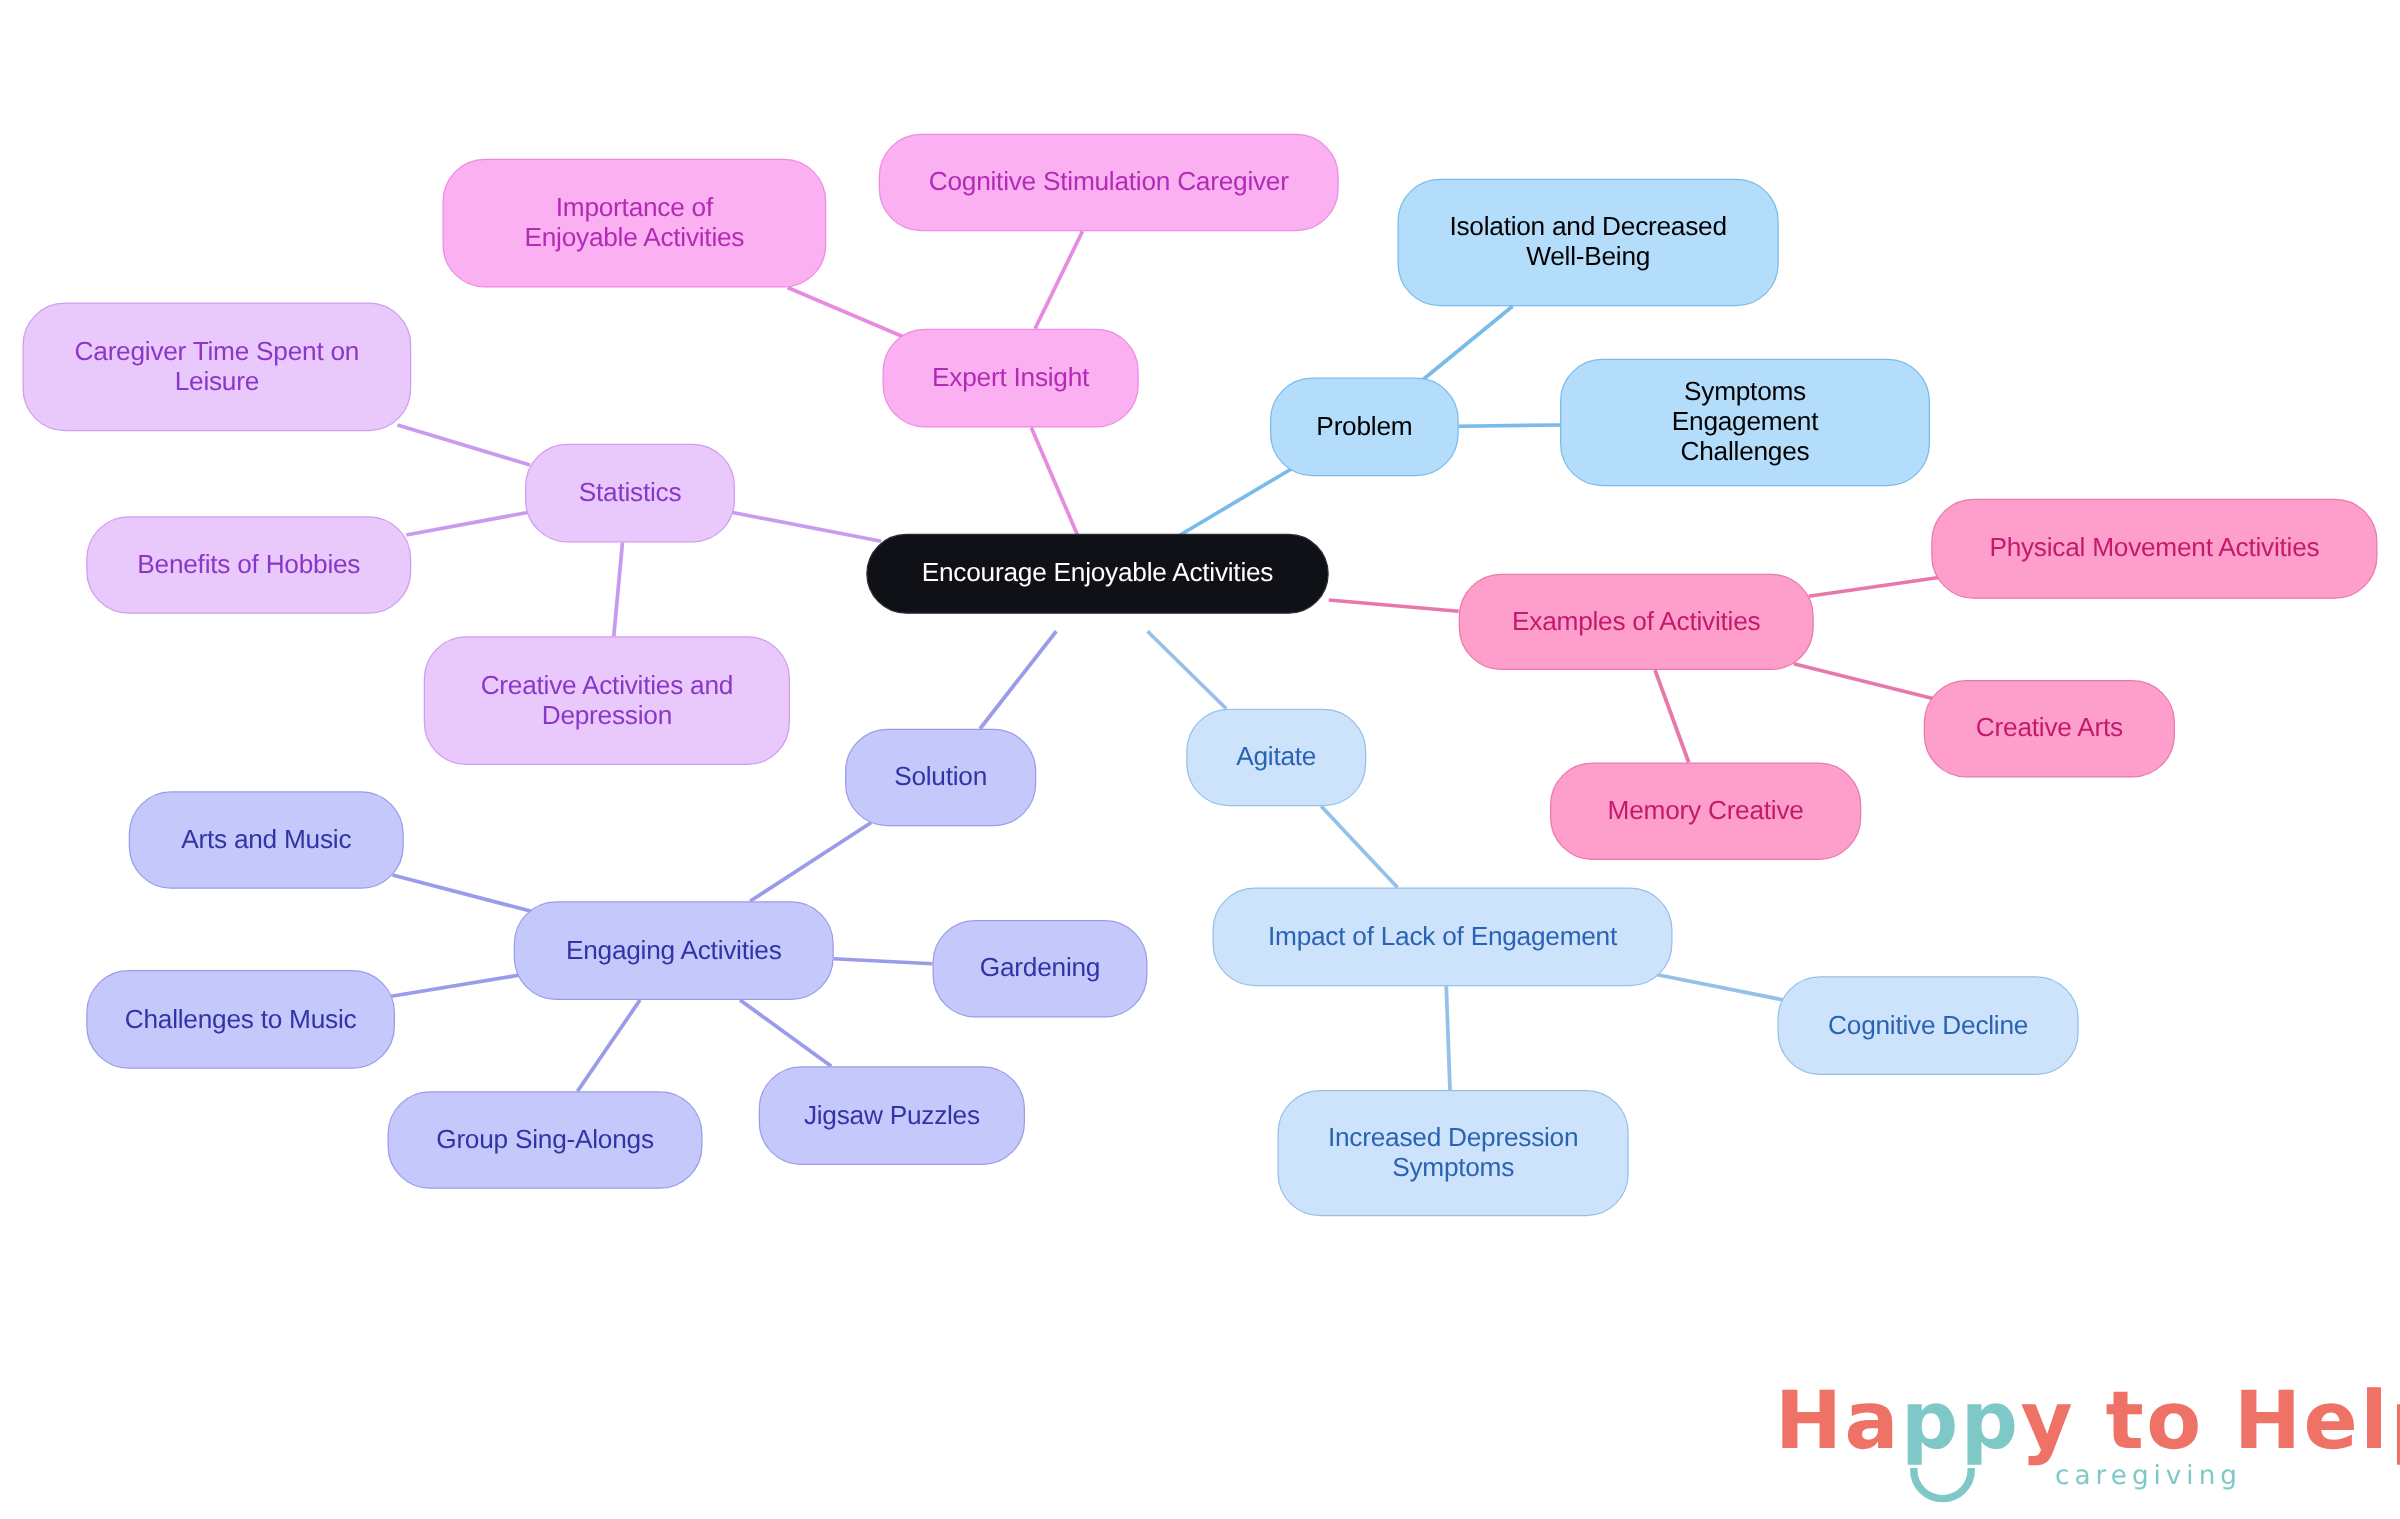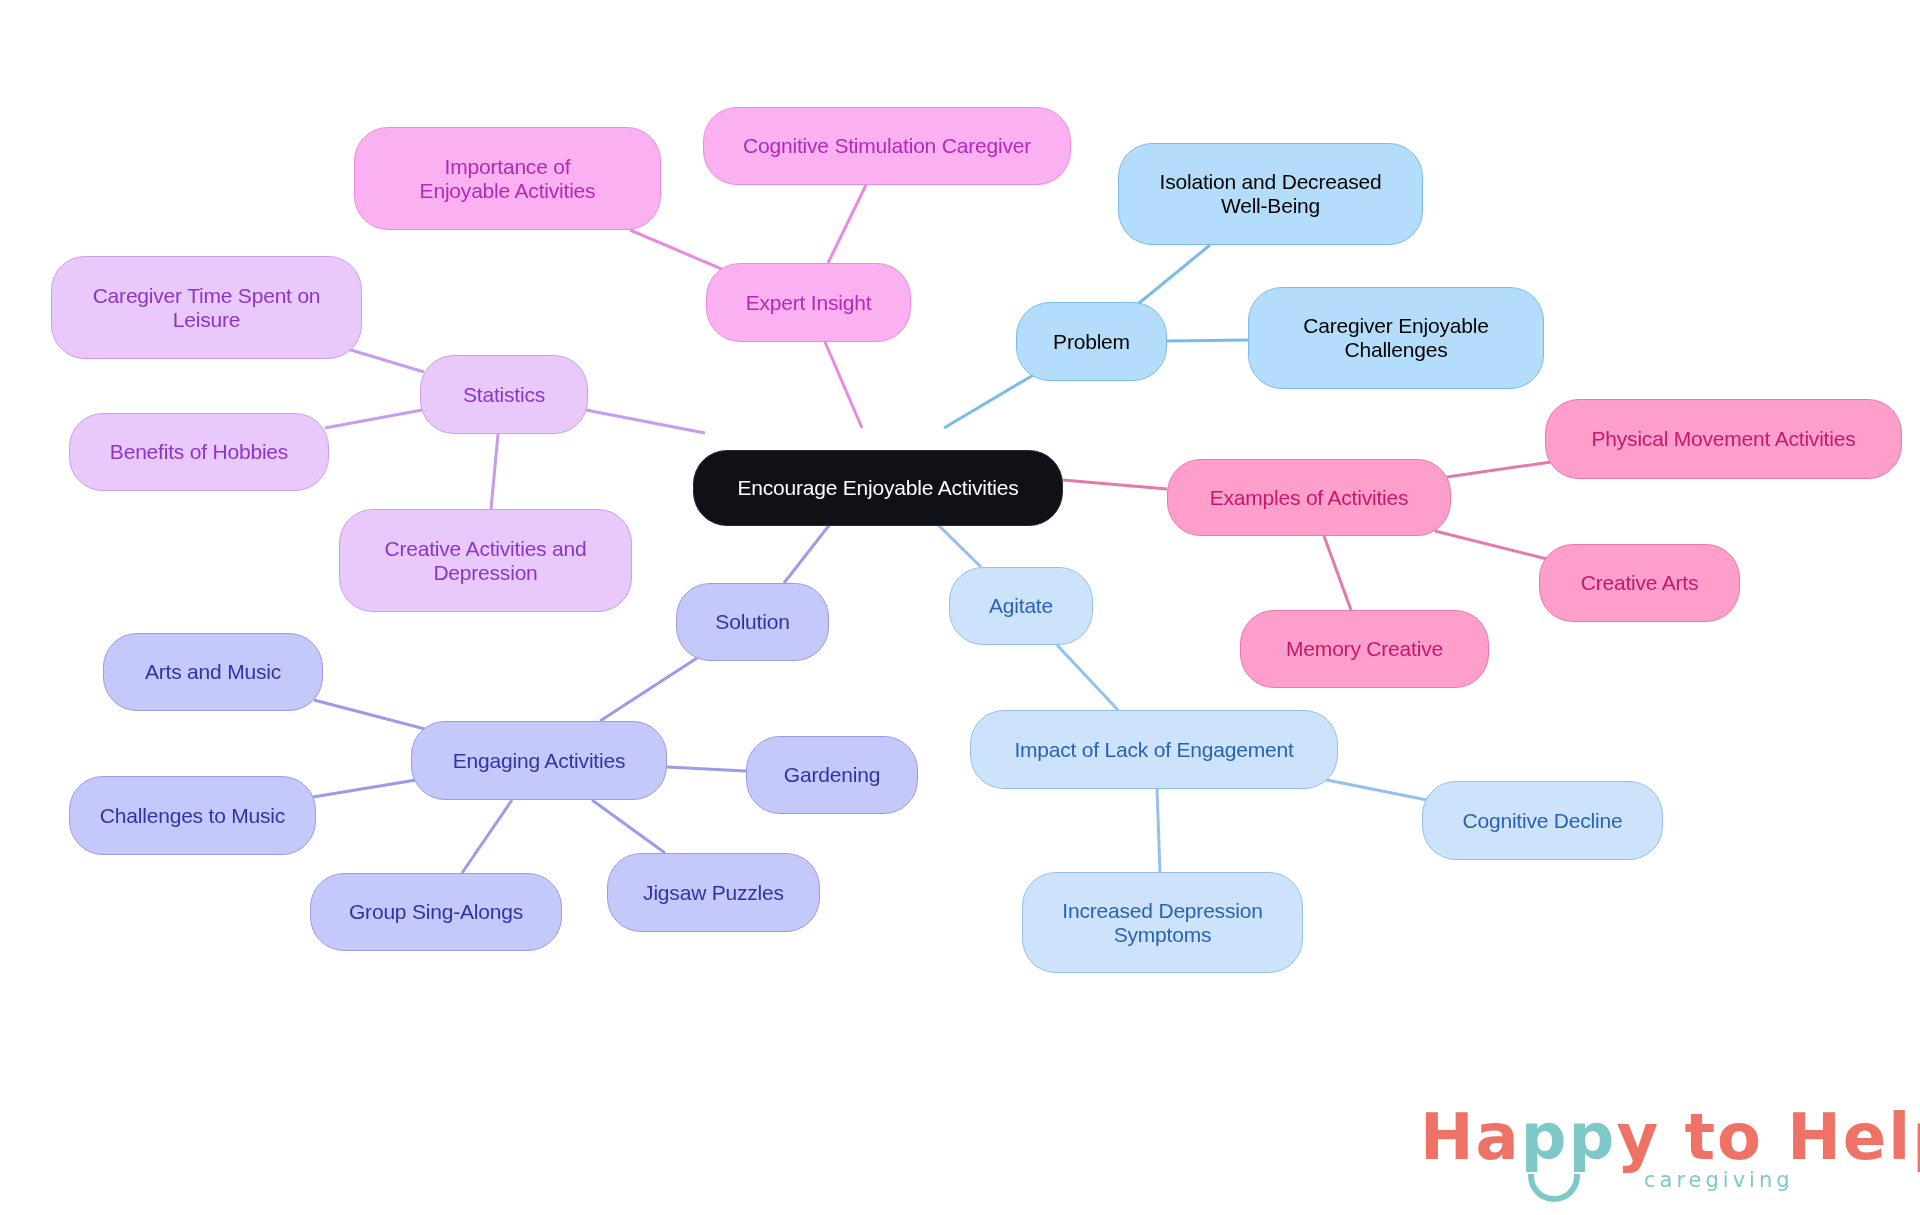--- a/index.html
+++ b/index.html
@@ -66,34 +66,34 @@
     <line x1="845" y1="505" x2="784" y2="583"></line>
     <line x1="697" y1="658" x2="600" y2="721"></line>
     <line x1="314" y1="700" x2="425" y2="729"></line>
     <line x1="313" y1="797" x2="416" y2="780"></line>
     <line x1="667" y1="767" x2="746" y2="771"></line>
     <line x1="512" y1="800" x2="462" y2="873"></line>
     <line x1="592" y1="800" x2="665" y2="853"></line>
   </g>
 </svg>
 
-<div class="node root" style="left:693px;top:450px;width:370px;height:76px;">Encourage Enjoyable Activities</div>
+<div class="node root" style="left:693px;top:427px;width:370px;height:64px;">Encourage Enjoyable Activities</div>
 
 <div class="node pink-l" style="left:706px;top:263px;width:205px;height:79px;">Expert Insight</div>
 <div class="node pink-l" style="left:703px;top:107px;width:368px;height:78px;">Cognitive Stimulation Caregiver</div>
 <div class="node pink-l" style="left:354px;top:127px;width:307px;height:103px;padding:0 50px;">Importance of Enjoyable Activities</div>
 
 <div class="node violet" style="left:420px;top:355px;width:168px;height:79px;">Statistics</div>
-<div class="node violet" style="left:18px;top:256px;width:311px;height:103px;padding:0 30px;margin-left:33px;">Caregiver Time Spent on Leisure</div>
+<div class="node violet" style="left:18px;top:242px;width:311px;height:103px;padding:0 30px;">Caregiver Time Spent on Leisure</div>
 <div class="node violet" style="left:69px;top:413px;width:260px;height:78px;">Benefits of Hobbies</div>
 <div class="node violet" style="left:339px;top:509px;width:293px;height:103px;padding:0 30px;">Creative Activities and Depression</div>
 
 <div class="node sky" style="left:1016px;top:302px;width:151px;height:79px;">Problem</div>
 <div class="node sky" style="left:1118px;top:143px;width:305px;height:102px;padding:0 30px;">Isolation and Decreased Well-Being</div>
-<div class="node sky" style="left:1248px;top:287px;width:296px;height:102px;padding:0 40px;">Caregiver Enjoyable Challenges</div>
+<div class="node sky" style="left:1248px;top:287px;width:296px;height:102px;padding:0 40px;">Symptoms Engagement Challenges</div>
 
 <div class="node rose" style="left:1167px;top:459px;width:284px;height:77px;">Examples of Activities</div>
 <div class="node rose" style="left:1545px;top:399px;width:357px;height:80px;">Physical Movement Activities</div>
 <div class="node rose" style="left:1539px;top:544px;width:201px;height:78px;">Creative Arts</div>
 <div class="node rose" style="left:1240px;top:610px;width:249px;height:78px;">Memory Creative</div>
 
 <div class="node ice" style="left:949px;top:567px;width:144px;height:78px;">Agitate</div>
 <div class="node ice" style="left:970px;top:710px;width:368px;height:79px;">Impact of Lack of Engagement</div>
 <div class="node ice" style="left:1422px;top:781px;width:241px;height:79px;">Cognitive Decline</div>
 <div class="node ice" style="left:1022px;top:872px;width:281px;height:101px;padding:0 30px;">Increased Depression Symptoms</div>

